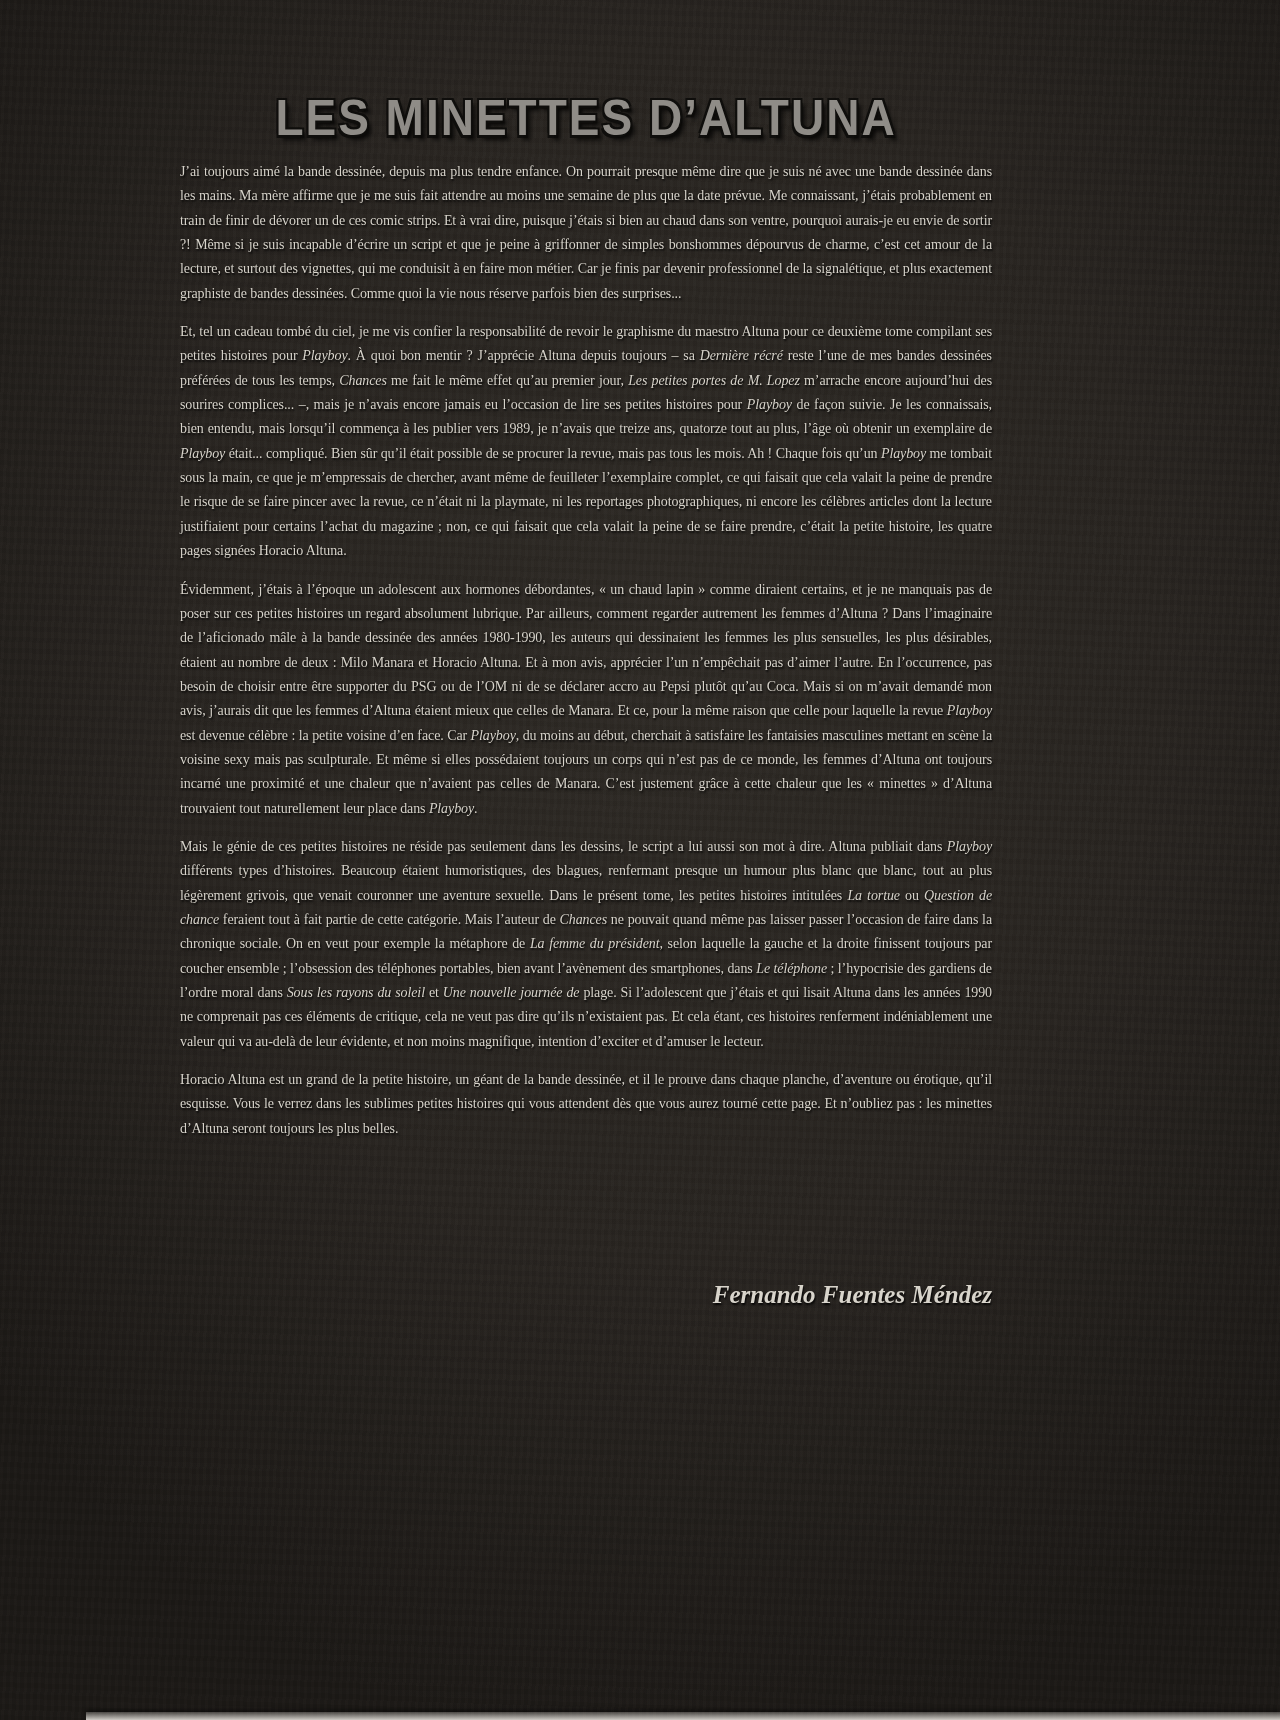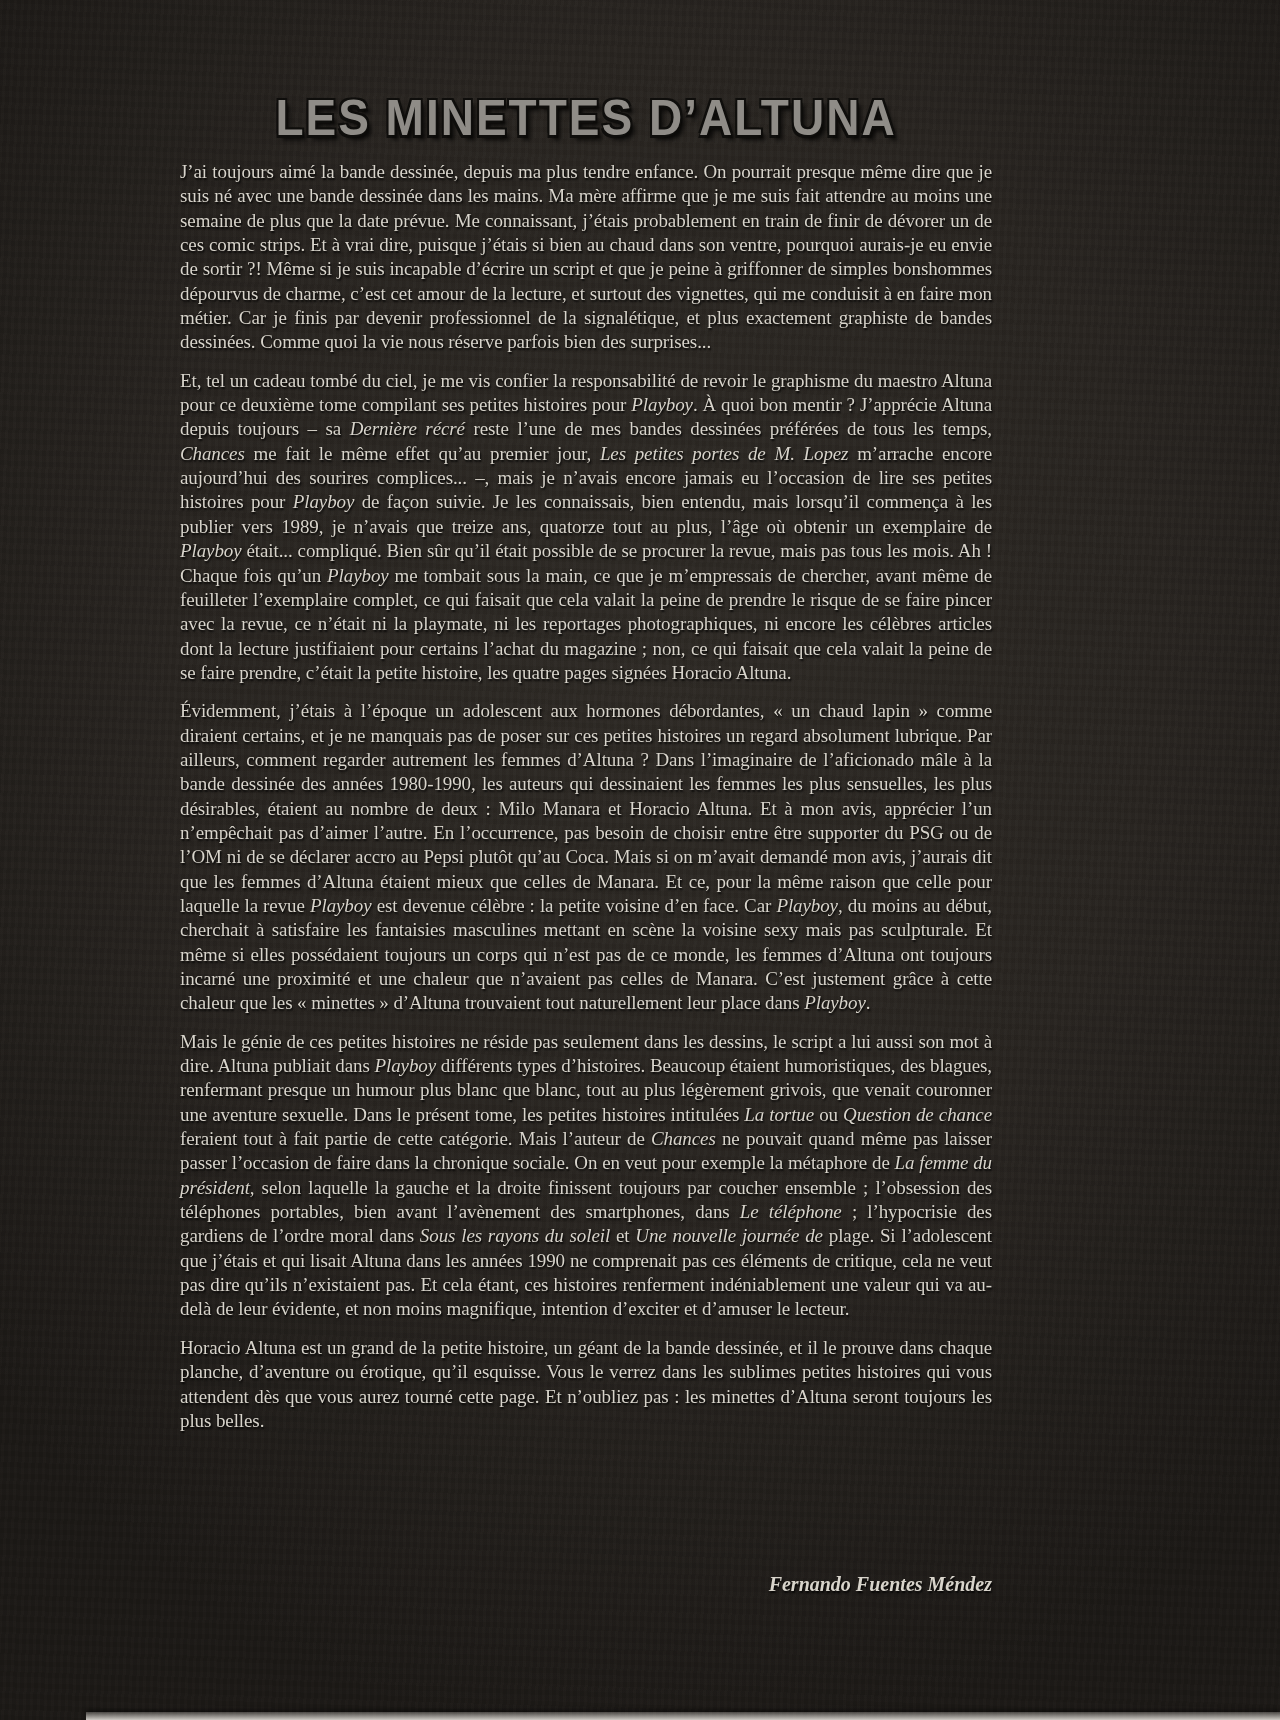--- a/index.html
+++ b/index.html
@@ -45,31 +45,31 @@
     transform:scaleY(1.08);
     transform-origin:center top;
     text-shadow:
       -2px -2px 0 #0f0e0c, 2px -2px 0 #0f0e0c,
       -2px 2px 0 #0f0e0c, 2px 2px 1px #0c0b09,
       4px 4px 4px rgba(0,0,0,0.75);
     white-space:nowrap;
   }
   .para{
     margin:0 0 14px 0;
-    font-size:19px;
+    font-size:14px;
     line-height:24.35px;
     letter-spacing:-0.1px;
     color:var(--text);
     text-align:justify;
     text-shadow:1px 2px 2px rgba(0,0,0,0.85), 0 0 1px rgba(0,0,0,0.5);
   }
   .para em{}
   .signature{
     margin-top:140px;
-    font-size:20px;
+    font-size:25px;
     color:var(--text);
     text-align:right;
     font-weight:700;
     font-style:italic;
     text-shadow:1px 2px 2px rgba(0,0,0,0.85);
   }
   .page-edge{
     position:absolute;
     left:86px;right:0;bottom:0;height:8px;
     background:linear-gradient(to bottom, rgba(207,204,198,0.25), var(--edge));

